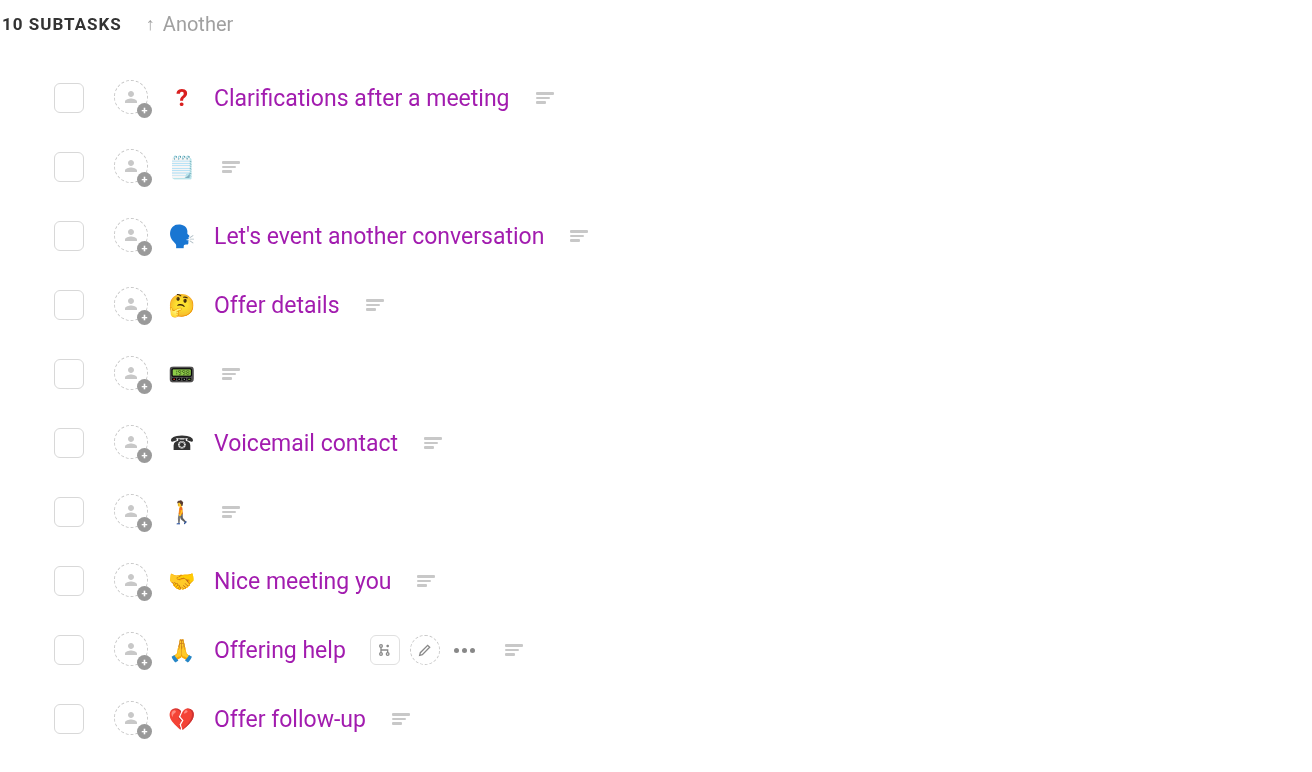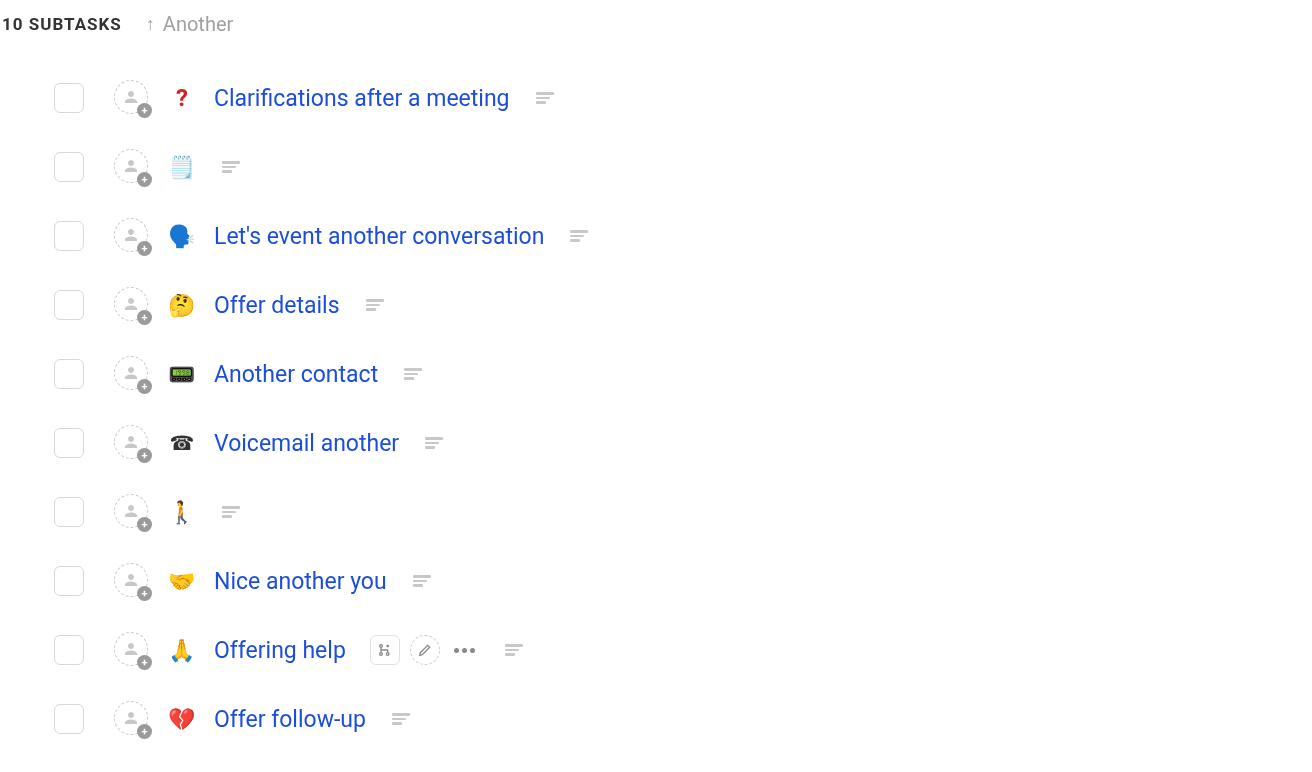--- a/index.html
+++ b/index.html
@@ -101,21 +101,21 @@
     font-weight: 700;
   }
   .task-emoji {
     font-size: 22px;
     width: 28px;
     text-align: center;
     flex-shrink: 0;
   }
   .task-title {
     font-size: 23px;
-    color: #1d4ed8;
+    color: #a21caf;
     white-space: nowrap;
   }
   .notes-icon {
     margin-left: 8px;
     display: flex;
     flex-direction: column;
     gap: 2px;
     width: 18px;
     flex-shrink: 0;
   }
@@ -256,39 +256,38 @@
         <div class="checkbox"></div>
         <div class="assignee">
           <div class="assignee-circle">
             <svg viewBox="0 0 24 24">
               <path d="M12 12c2.2 0 4-1.8 4-4s-1.8-4-4-4-4 1.8-4 4 1.8 4 4 4zm0 2c-2.7 0-8 1.3-8 4v2h16v-2c0-2.7-5.3-4-8-4z"></path>
             </svg>
           </div>
           <div class="assignee-plus">+</div>
         </div>
         <span class="task-emoji ">📟</span>
-        <span class="task-title">Another contact</span>
         <div class="notes-icon">
           <span></span>
           <span></span>
           <span></span>
         </div>
       </div>
       <div class="task-row">
         <div class="checkbox"></div>
         <div class="assignee">
           <div class="assignee-circle">
             <svg viewBox="0 0 24 24">
               <path d="M12 12c2.2 0 4-1.8 4-4s-1.8-4-4-4-4 1.8-4 4 1.8 4 4 4zm0 2c-2.7 0-8 1.3-8 4v2h16v-2c0-2.7-5.3-4-8-4z"></path>
             </svg>
           </div>
           <div class="assignee-plus">+</div>
         </div>
         <span class="task-emoji phone-glyph">☎</span>
-        <span class="task-title">Voicemail another</span>
+        <span class="task-title">Voicemail contact</span>
         <div class="notes-icon">
           <span></span>
           <span></span>
           <span></span>
         </div>
       </div>
       <div class="task-row">
         <div class="checkbox"></div>
         <div class="assignee">
           <div class="assignee-circle">
@@ -309,21 +308,21 @@
         <div class="checkbox"></div>
         <div class="assignee">
           <div class="assignee-circle">
             <svg viewBox="0 0 24 24">
               <path d="M12 12c2.2 0 4-1.8 4-4s-1.8-4-4-4-4 1.8-4 4 1.8 4 4 4zm0 2c-2.7 0-8 1.3-8 4v2h16v-2c0-2.7-5.3-4-8-4z"></path>
             </svg>
           </div>
           <div class="assignee-plus">+</div>
         </div>
         <span class="task-emoji ">🤝</span>
-        <span class="task-title">Nice another you</span>
+        <span class="task-title">Nice meeting you</span>
         <div class="notes-icon">
           <span></span>
           <span></span>
           <span></span>
         </div>
       </div>
       <div class="task-row">
         <div class="checkbox"></div>
         <div class="assignee">
           <div class="assignee-circle">

